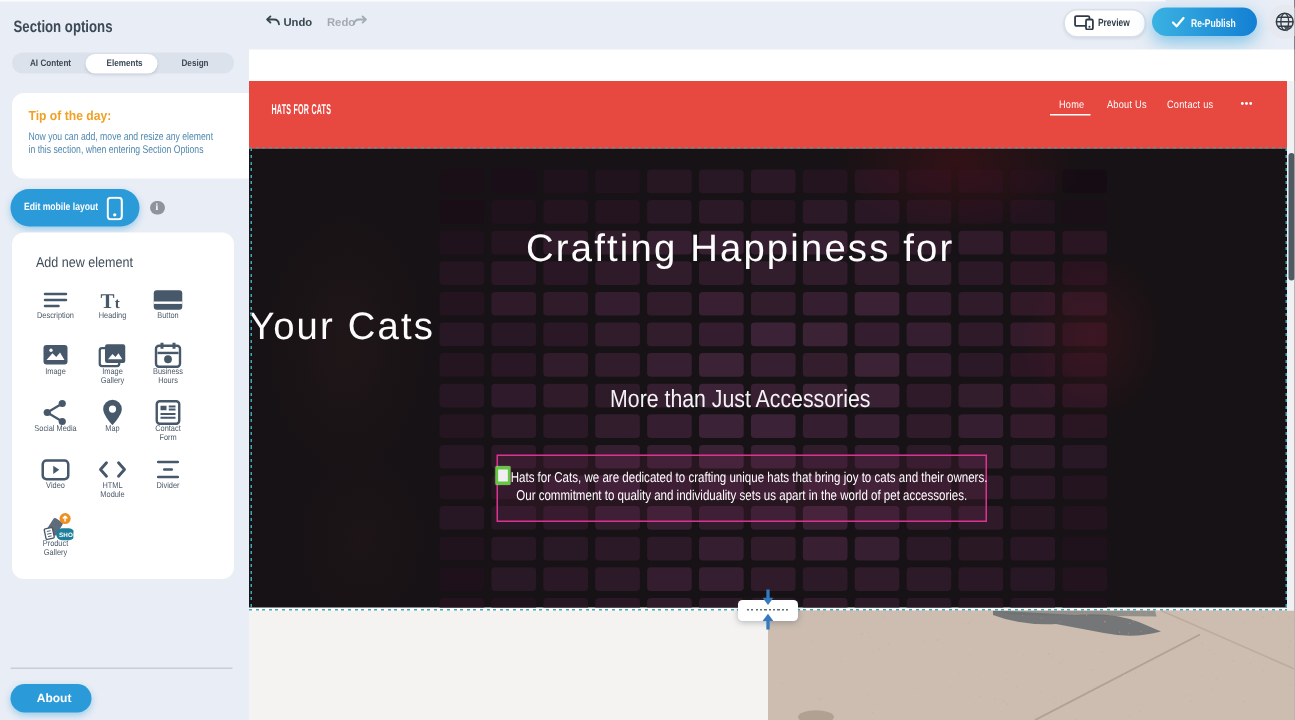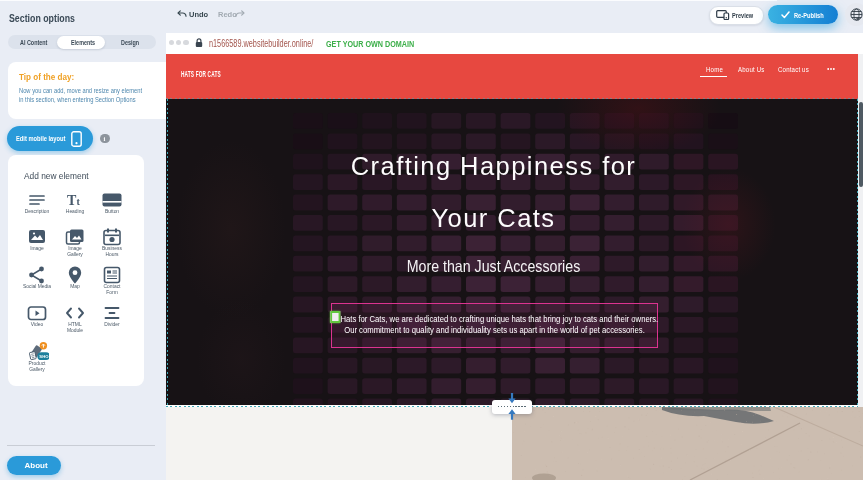--- a/index.html
+++ b/index.html
@@ -29,21 +29,21 @@
   box-shadow:0 1px 2px rgba(100,110,130,.25);}
 .tablbl{position:absolute;top:4.2px;font-size:6.3px;font-weight:bold;color:#3c4a57;transform:scaleX(0.86);transform-origin:left top;white-space:nowrap;}
 #tipcard{left:8px;top:28.5px;width:177px;height:57.5px;background:#fff;border-radius:8px;}
 #tiptitle{left:11px;top:10.5px;font-size:8.8px;font-weight:bold;color:#f0a125;transform:scaleX(0.92);transform-origin:left top;white-space:nowrap;}
 #tipbody{left:11px;top:25.5px;font-size:7.4px;color:#4e87ae;line-height:8.9px;width:160px;transform:scaleX(0.78);transform-origin:left top;white-space:nowrap;}
 #editmob{left:6.5px;top:93px;width:86.5px;height:24.5px;background:#2a9ad9;border-radius:12.5px;
   box-shadow:0 2px 5px rgba(42,154,217,.4);}
 #editmob .lbl{position:absolute;left:9px;top:8.5px;font-size:7px;font-weight:bold;color:#fff;transform:scaleX(0.82);transform-origin:left top;white-space:nowrap;}
 #infoc{left:100px;top:100.5px;width:9.6px;height:9.6px;border-radius:50%;background:#8d949c;}
 #infoc span{position:absolute;left:3.6px;top:1.6px;font-size:6.5px;font-weight:bold;color:#fff;font-family:"Liberation Serif",serif;}
-#elcard{left:8px;top:121.5px;width:136px;height:231px;background:#fff;border-radius:8px;text-decoration:underline;}
+#elcard{left:8px;top:121.5px;width:148px;height:231px;background:#fff;border-radius:8px;text-decoration:underline;}
 #eltitle{left:15.8px;top:15px;font-size:9.5px;color:#3f4c59;transform:scaleX(0.88);transform-origin:left top;white-space:nowrap;}
 .icn{position:absolute;}
 .icnlbl{position:absolute;font-size:5.6px;color:#4a5866;text-align:center;width:44px;line-height:6.8px;transform:scaleX(0.88);}
 #sep{left:7px;top:412px;width:148px;height:1px;background:#c9cdd5;}
 #done{left:6.5px;top:423px;width:54.5px;height:18.5px;background:#2a9ad9;border-radius:9.5px;
   box-shadow:0 2px 5px rgba(42,154,217,.4);}
 #done .lbl{position:absolute;left:18px;top:5px;font-size:8px;font-weight:bold;color:#fff;}
 
 
 #preview{left:166px;top:33px;width:697px;height:447px;background:#fff;}
@@ -57,21 +57,21 @@
 #logo{left:15px;top:13.5px;font-size:9.5px;font-weight:bold;color:#fff;transform:scaleX(0.5);transform-origin:left top;white-space:nowrap;letter-spacing:0.3px;}
 .nav{position:absolute;top:10.8px;font-size:7.2px;color:#fff;white-space:nowrap;transform:scaleX(0.85);transform-origin:left top;letter-spacing:0.2px;}
 #nav-home-u{left:534px;top:21.7px;width:26.6px;height:1.3px;background:#fff;}
 
 #hero{left:0;top:65.5px;width:692px;height:306.5px;background:#171215;overflow:hidden;}
 #hero .blob1{position:absolute;left:390px;top:-38px;width:165px;height:95px;border-radius:50%;
   background:radial-gradient(ellipse at center, rgba(110,16,24,0.30), rgba(110,16,24,0) 70%);}
 #hero .blob2{position:absolute;left:515px;top:68px;width:95px;height:115px;border-radius:50%;
   background:radial-gradient(ellipse at center, rgba(120,26,36,0.22), rgba(120,26,36,0) 70%);}
 #h1a{left:0;top:53px;width:655px;text-align:center;font-size:25.5px;color:#fdfcfd;letter-spacing:1.45px;}
-#h1b{left:0;top:105.2px;width:655px;text-align:center;font-size:25.5px;color:#fdfcfd;letter-spacing:1.45px;}
+#h1b{left:0;top:105.2px;width:655px;font-size:25.5px;color:#fdfcfd;letter-spacing:1.45px;}
 #h2{left:0;top:158px;width:655px;text-align:center;font-size:16.5px;color:#f4f2f4;transform:scaleX(0.86);transform-origin:327.5px top;}
 #txtbox{left:164.5px;top:204px;width:325px;height:43px;border:1.6px solid #dc3390;background:rgba(190,60,140,0.10);}
 #txtbox .txt{position:absolute;top:7.5px;text-align:center;font-size:9.5px;color:#fff;
   transform:scaleX(0.81);transform-origin:center top; width:437px; left:-56px; line-height:11.4px;white-space:nowrap;}
 .gsq{display:inline-block;width:8px;height:8px;background:#f1eef1;border:2px solid #62c83e;vertical-align:-1.5px;box-shadow:0 0 2px rgba(120,220,80,.8);}
 
 
 .dashv{position:absolute;width:1.4px;background:repeating-linear-gradient(180deg,#3fa8b8 0,#3fa8b8 2px,transparent 2px,transparent 4.4px);}
 .dashh{position:absolute;height:1.4px;background:repeating-linear-gradient(90deg,#3fa8b8 0,#3fa8b8 2px,transparent 2px,transparent 4.4px);}
 
@@ -232,31 +232,20 @@
       </svg>
 <div class="icnlbl" style="left:7px;top:205px">Product<br>Gallery</div>
   </div>
   <div class="abs" id="sep"></div>
   <div class="abs" id="done">
       <span class="lbl">About</span>
     </div>
 </div>
 
 <div class="abs" id="preview">
-  <div class="abs" id="browserbar">
-    <div class="dot" style="left:2.5px"></div>
-    <div class="dot" style="left:9.9px"></div>
-    <div class="dot" style="left:17.3px"></div>
-    <svg width="8" height="10" style="position:absolute;left:28.5px;top:5px" viewBox="0 0 8 10">
-      <path d="M2.1 4 V2.7 A1.9 1.9 0 0 1 5.9 2.7 V4" stroke="#3a4550" stroke-width="1.2" fill="none"></path>
-      <rect x="0.8" y="4" width="6.4" height="5" rx="1.1" fill="#3a4550"></rect>
-    </svg>
-    <span class="abs" id="url">n1566589.websitebuilder.online/</span>
-    <span class="abs" id="getdomain">GET YOUR OWN DOMAIN</span>
-  </div>
 
   <div class="abs" id="site-header">
     <span class="abs" id="logo">HATS FOR CATS</span>
     <span class="nav" style="left:539.5px;">Home</span>
     <div class="abs" id="nav-home-u"></div>
     <span class="nav" style="left:571.5px;">About Us</span>
     <span class="nav" style="left:612px;">Contact us</span>
     <svg width="8" height="4" style="position:absolute;left:660.5px;top:13px" viewBox="0 0 8 4">
         <circle cx="1.2" cy="2" r="0.95" fill="#fff"></circle>
         <circle cx="4" cy="2" r="0.95" fill="#fff"></circle>

